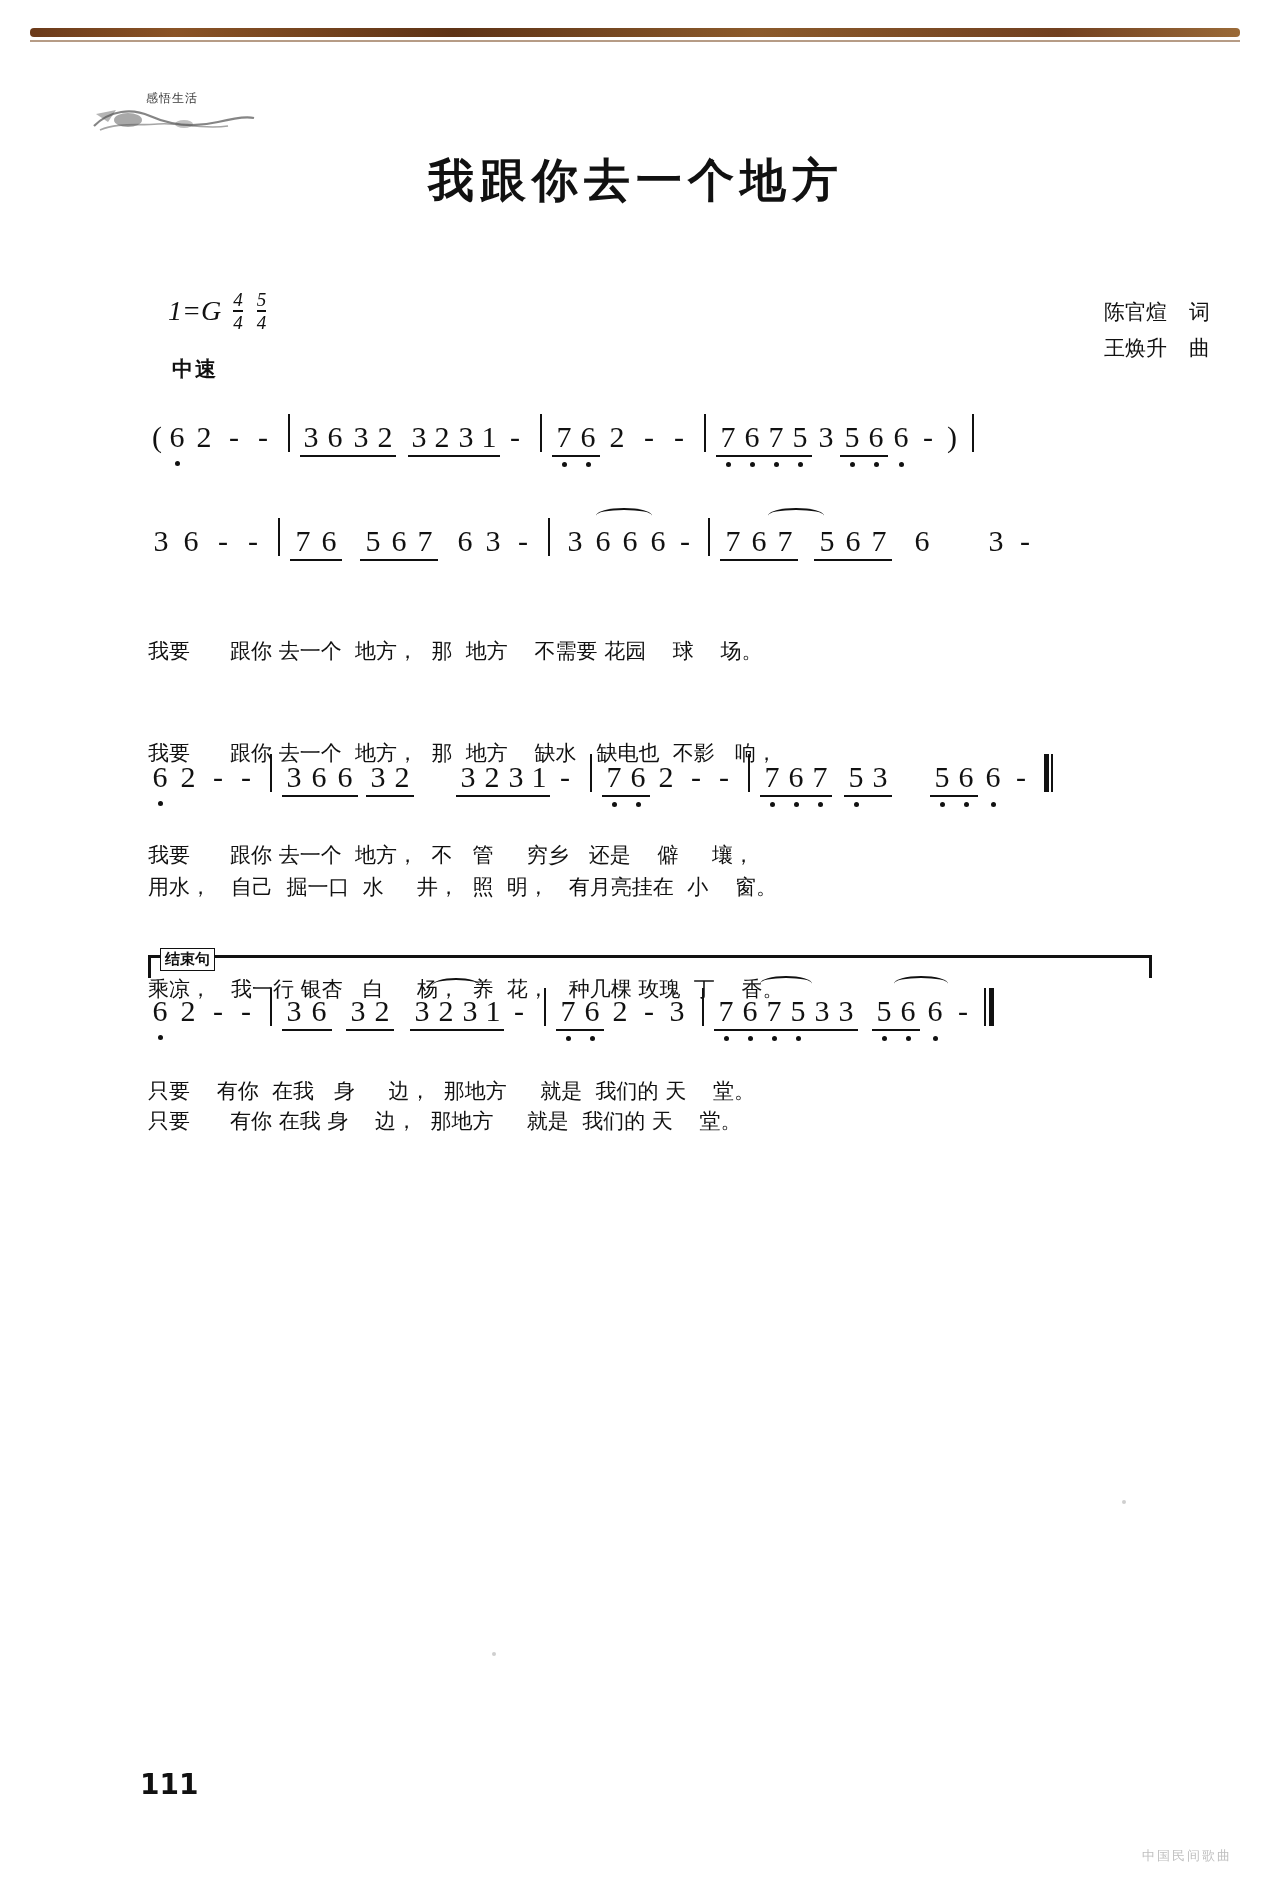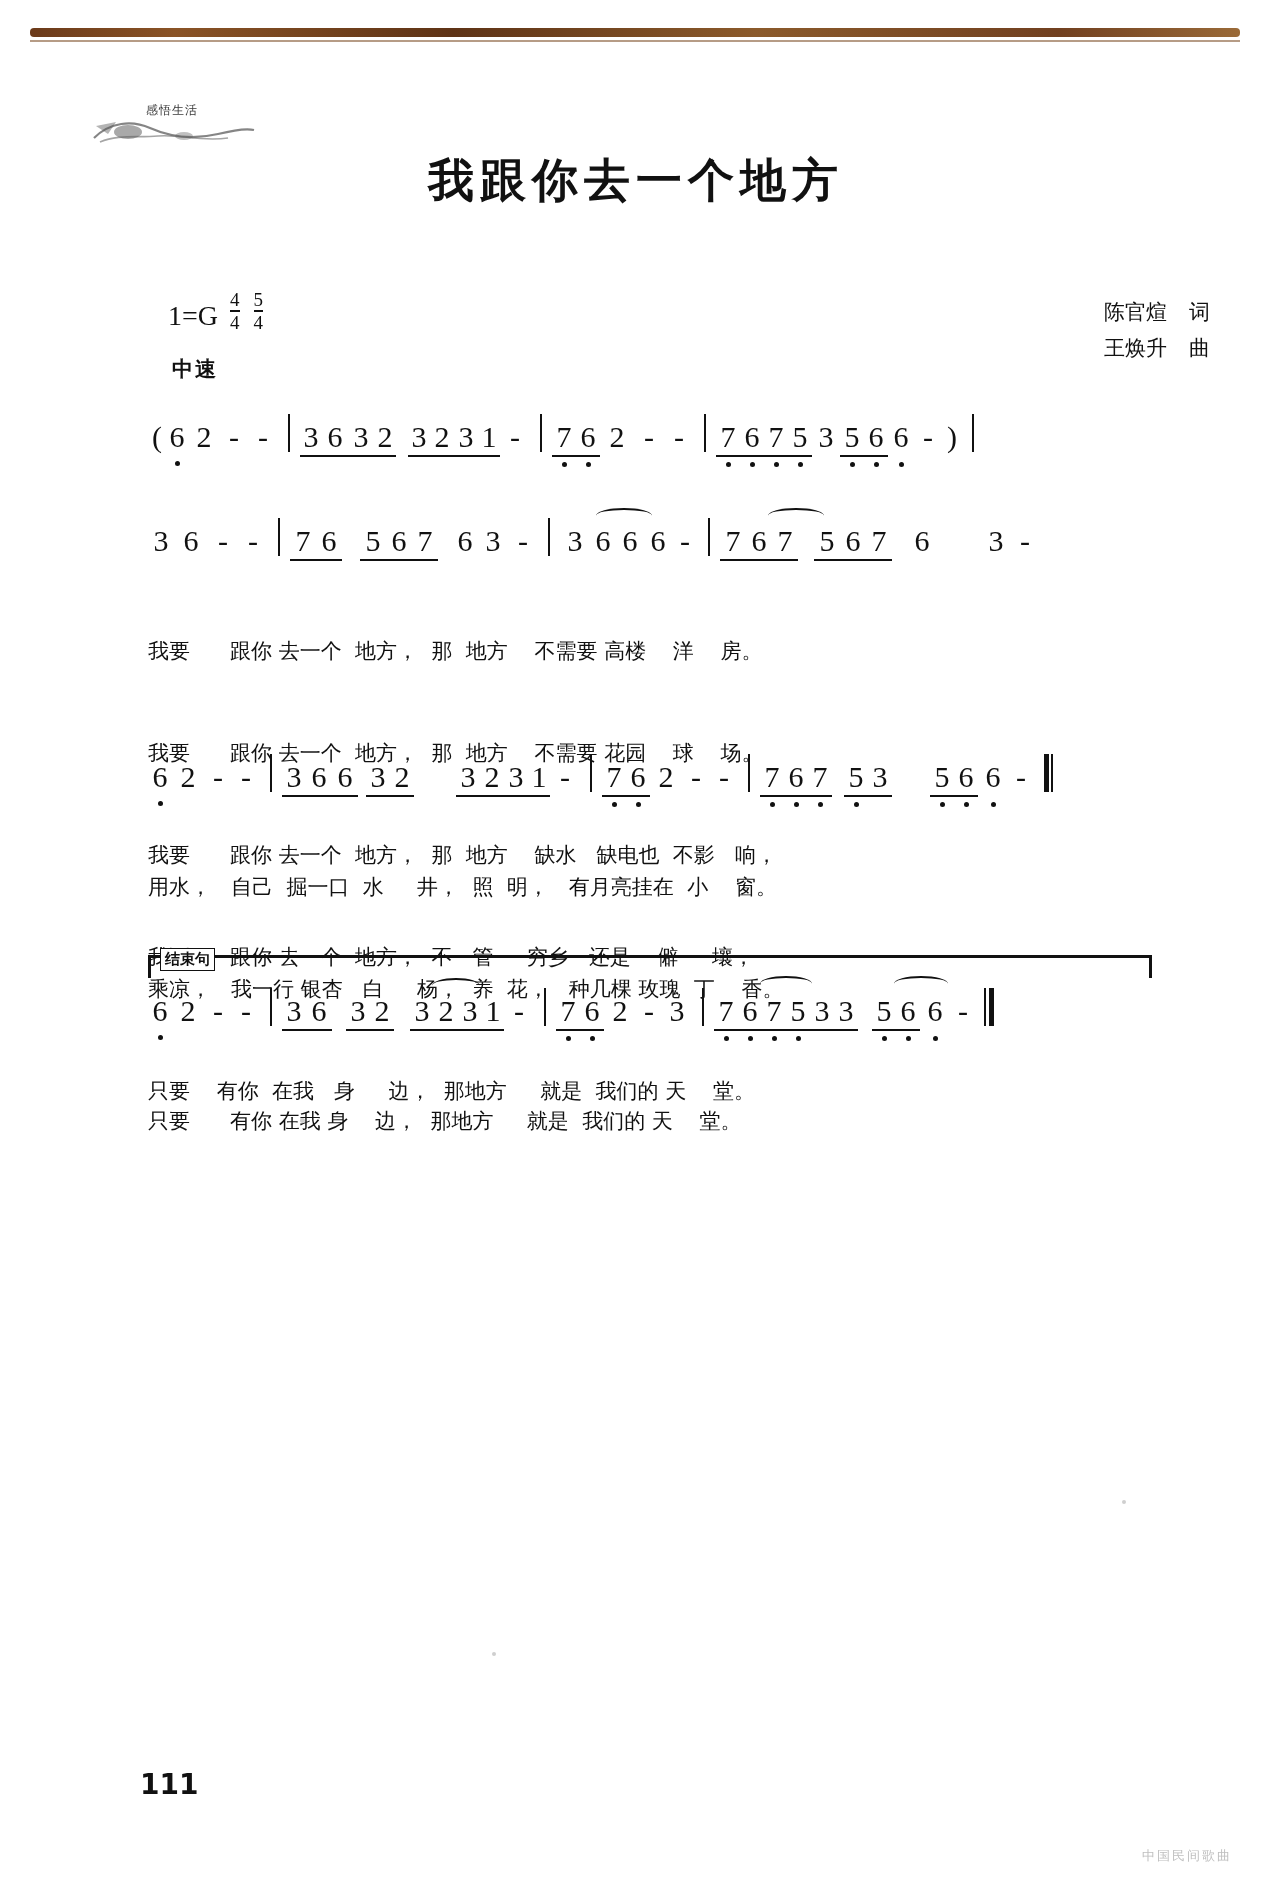--- a/index.html
+++ b/index.html
@@ -33,21 +33,21 @@
     width: 1210px;
     height: 2px;
     background: #7a4a22;
     opacity: .55;
   }
 
   
   .logo-stamp {
     position: absolute;
     left: 88px;
-    top: 100px;
+    top: 88px;
     width: 170px;
     height: 52px;
   }
   .logo-stamp .logo-text {
     position: absolute;
     left: 58px;
     top: 2px;
     font-size: 12px;
     color: #3a3a3a;
     letter-spacing: 1px;
@@ -76,22 +76,23 @@
   }
 
   
   .keyblock {
     position: absolute;
     left: 168px;
     top: 290px;
     font-size: 28px;
     font-family: "Liberation Serif", serif;
     display: flex;
-    align-items: flex-end;
+    align-items: center;
     gap: 10px;
+    font-style: italic;
   }
   .keyblock .frac {
     display: inline-flex;
     flex-direction: column;
     align-items: center;
     line-height: 1;
     font-size: 19px;
     margin: 0 2px;
   }
   .keyblock .frac .num { padding-bottom: 1px; }
@@ -354,21 +355,20 @@
     <span class="tok u1" style="width:26px">5</span>
     <span class="tok u1" style="width:26px">6</span>
     <span class="tok u1" style="width:26px">7</span>
     <span class="sp" style="width:16px"></span>
     <span class="tok" style="width:28px">6</span>
     <span class="sp" style="width:46px"></span>
     <span class="tok" style="width:28px">3</span>
     <span class="tok" style="width:30px">-</span>
   </div>
   <div class="lyrics">
-    <div class="lyric-line">我要      跟你 去一个  地方，  那  地方    不需要 高楼    洋    房。</div>
     <div class="lyric-line">我要      跟你 去一个  地方，  那  地方    不需要 花园    球    场。</div>
     <div class="lyric-line">我要      跟你 去一个  地方，  那  地方    缺水   缺电也  不影   响，</div>
     <div class="lyric-line">我要      跟你 去一个  地方，  不   管     穷乡   还是    僻     壤，</div>
   </div>
 </div>
 
 <div class="system" style="top:748px;">
   <div class="notes-row">
     <span class="tok dotlow" style="width:24px">6</span>
     <span class="tok" style="width:32px">2</span>

